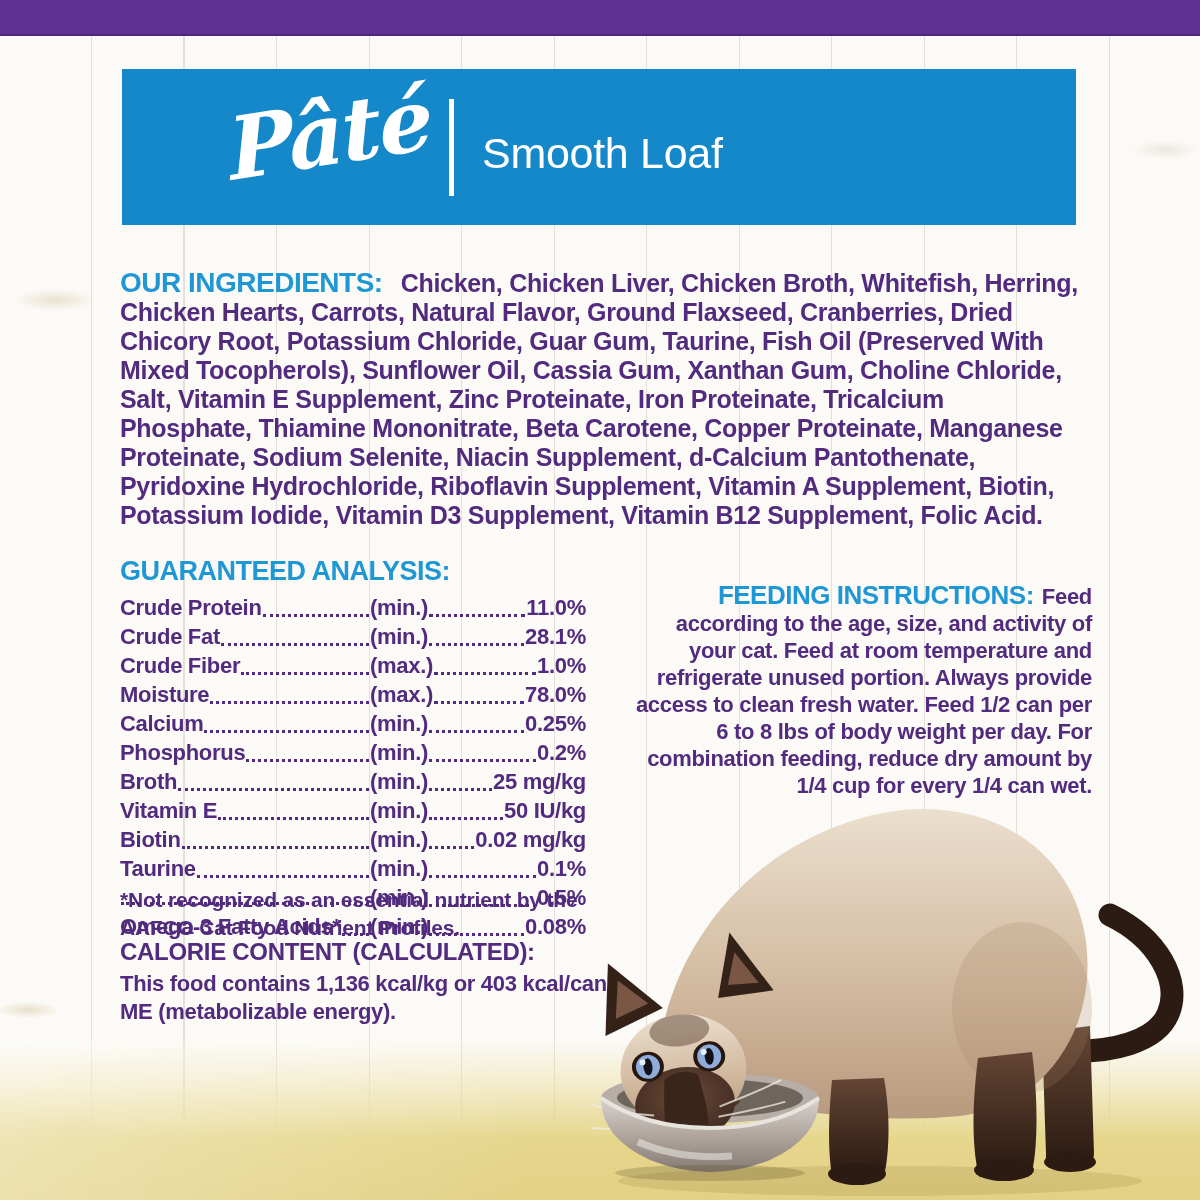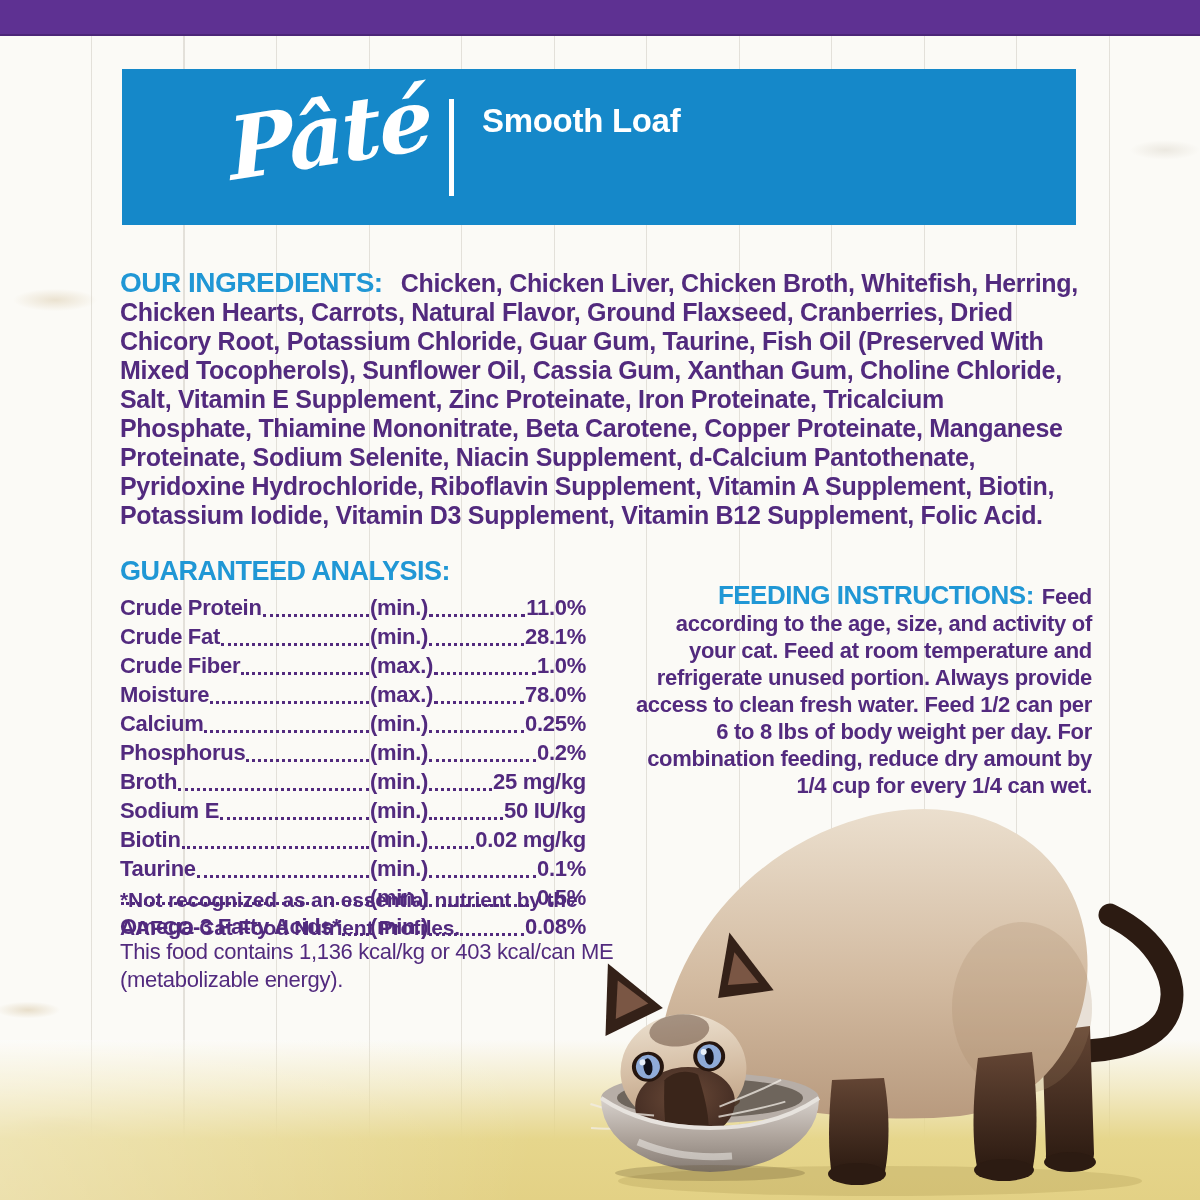--- a/index.html
+++ b/index.html
@@ -25,21 +25,21 @@
   .topbar{position:absolute;left:0;top:0;width:1200px;height:34px;background:#5E3192;
     border-bottom:2px solid #4C2678;}
   
   .hdr{position:absolute;left:122px;top:69px;width:954px;height:156px;background:#1588C9;}
   .brand{position:absolute;left:78px;top:14px;width:260px;text-align:center;color:#fff;
     font-family:"DejaVu Serif",serif;font-style:italic;font-weight:bold;font-size:86px;
     transform:rotate(-9deg) skewX(-4deg);letter-spacing:-2px;}
   .hdr-div{position:absolute;left:327px;top:30px;width:5px;height:97px;background:#fff;}
   .hdr-title{position:absolute;left:360px;top:30px;color:#fff;}
   .hdr-title .t1{font-size:38px;font-weight:bold;letter-spacing:-.5px;line-height:46px;}
-  .hdr-title .t2{font-size:33px;font-weight:bold;letter-spacing:-.3px;line-height:44px;}
+  .hdr-title .t2{font-size:43px;font-weight:normal;letter-spacing:-.3px;line-height:44px;margin-top:32px;}
   
   .ing{position:absolute;left:120px;top:268px;width:962px;
     font-size:25px;font-weight:bold;line-height:29px;letter-spacing:-.3px;color:#522A7E;}
   .ing .h-ing{color:#2097D5;font-size:28px;margin-right:18px;letter-spacing:-.5px;}
   
   .ga{position:absolute;left:120px;top:556px;width:466px;color:#522A7E;}
   .ga h2{margin:0 0 6px 0;font-size:27px;color:#2097D5;letter-spacing:-.5px;}
   .ga-row{display:flex;align-items:baseline;font-size:22px;font-weight:bold;
     line-height:29px;letter-spacing:-.3px;text-align:center;}
   .ga-left{display:flex;flex:0 0 250px;align-items:baseline;}
@@ -49,21 +49,21 @@
   .ga-v{flex:0 0 auto;}
   
   .feed{position:absolute;left:630px;top:582px;width:462px;font-size:22px;font-weight:bold;
     line-height:27px;letter-spacing:-.3px;color:#522A7E;text-align:right;}
   .feed .h-feed{color:#2097D5;font-size:26px;margin-right:8px;letter-spacing:-.5px;}
   
   .fnote{position:absolute;left:120px;top:886px;width:505px;font-size:21px;font-weight:bold;
     line-height:28px;letter-spacing:-.2px;color:#522A7E;}
   .cal{position:absolute;left:120px;top:938px;width:510px;color:#522A7E;}
   .cal h3{margin:0 0 4px 0;font-size:24px;letter-spacing:-.3px;}
-  .cal p{margin:0;font-size:22px;font-weight:normal;line-height:28px;letter-spacing:-.3px;}
+  .cal p{margin:0;font-size:22px;font-weight:bold;line-height:28px;letter-spacing:-.3px;}
   .catimg{position:absolute;left:580px;top:760px;width:620px;height:440px;}
   h1,h2,h3,p{margin:0;}
 </style>
 </head>
 <body>
 
 <div class="page">
   <div class="wood"></div>
   <div class="floor"></div>
 
@@ -212,21 +212,21 @@
           <span class="ga-left">
             <span class="ga-n">Broth</span>
             <span class="lead"></span>
           </span>
           <span class="ga-b">(min.)</span>
           <span class="lead"></span>
           <span class="ga-v">25 mg/kg</span>
         </div>
         <div class="ga-row">
           <span class="ga-left">
-            <span class="ga-n">Sodium E</span>
+            <span class="ga-n">Vitamin E</span>
             <span class="lead"></span>
           </span>
           <span class="ga-b">(min.)</span>
           <span class="lead"></span>
           <span class="ga-v">50 IU/kg</span>
         </div>
         <div class="ga-row">
           <span class="ga-left">
             <span class="ga-n">Biotin</span>
             <span class="lead"></span>
@@ -262,15 +262,16 @@
           <span class="ga-v">0.08%</span>
         </div>
       </div>
   </div>
 
   <p class="feed"><span class="h-feed">FEEDING INSTRUCTIONS:</span><span>Feed according to the age, size, and activity of your cat. Feed at room temperature and refrigerate unused portion. Always provide access to clean fresh water. Feed 1/2 can per 6 to 8 lbs of body weight per day. For combination feeding, reduce dry amount by 1/4 cup for every 1/4 can wet.</span></p>
 
   <p class="fnote">*Not recognized as an essential nutrient by the AAFCO Cat Food Nutrient Profiles.</p>
 
   <div class="cal">
+    <h3>CALORIE CONTENT (CALCULATED):</h3>
     <p>This food contains 1,136 kcal/kg or 403 kcal/can ME (metabolizable energy).</p>
   </div>
 </div>
 
 </body></html>

